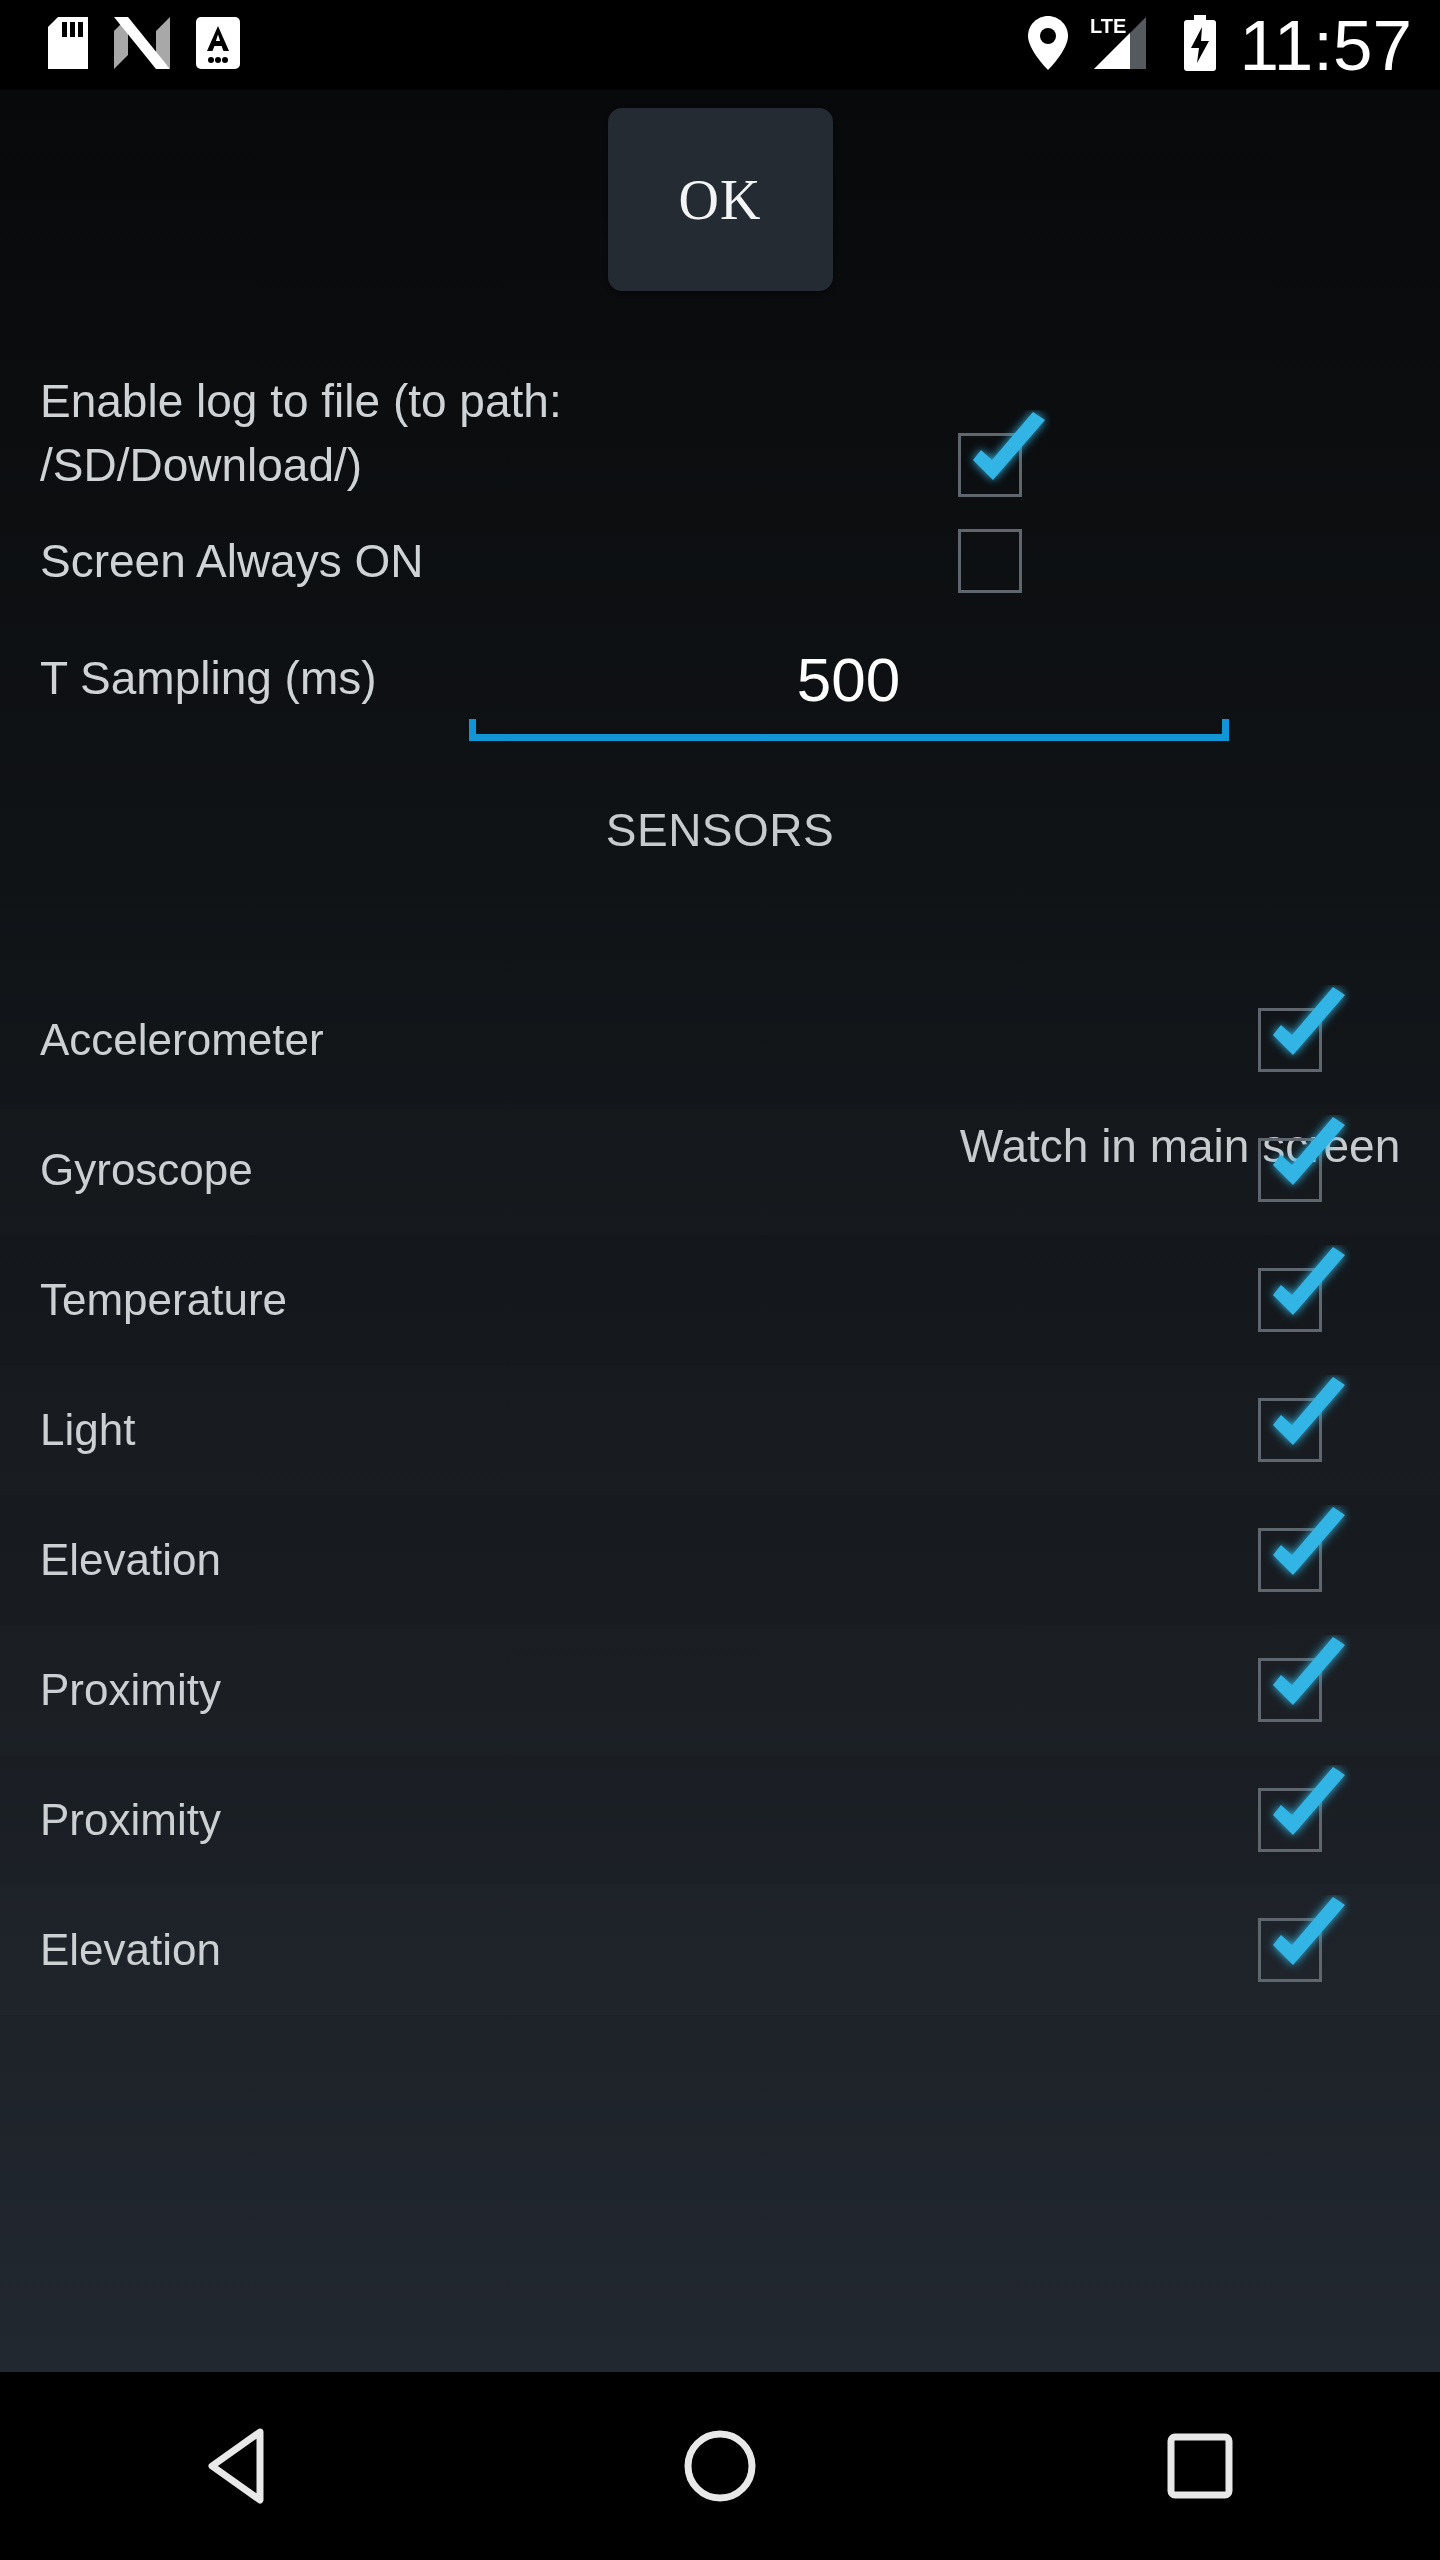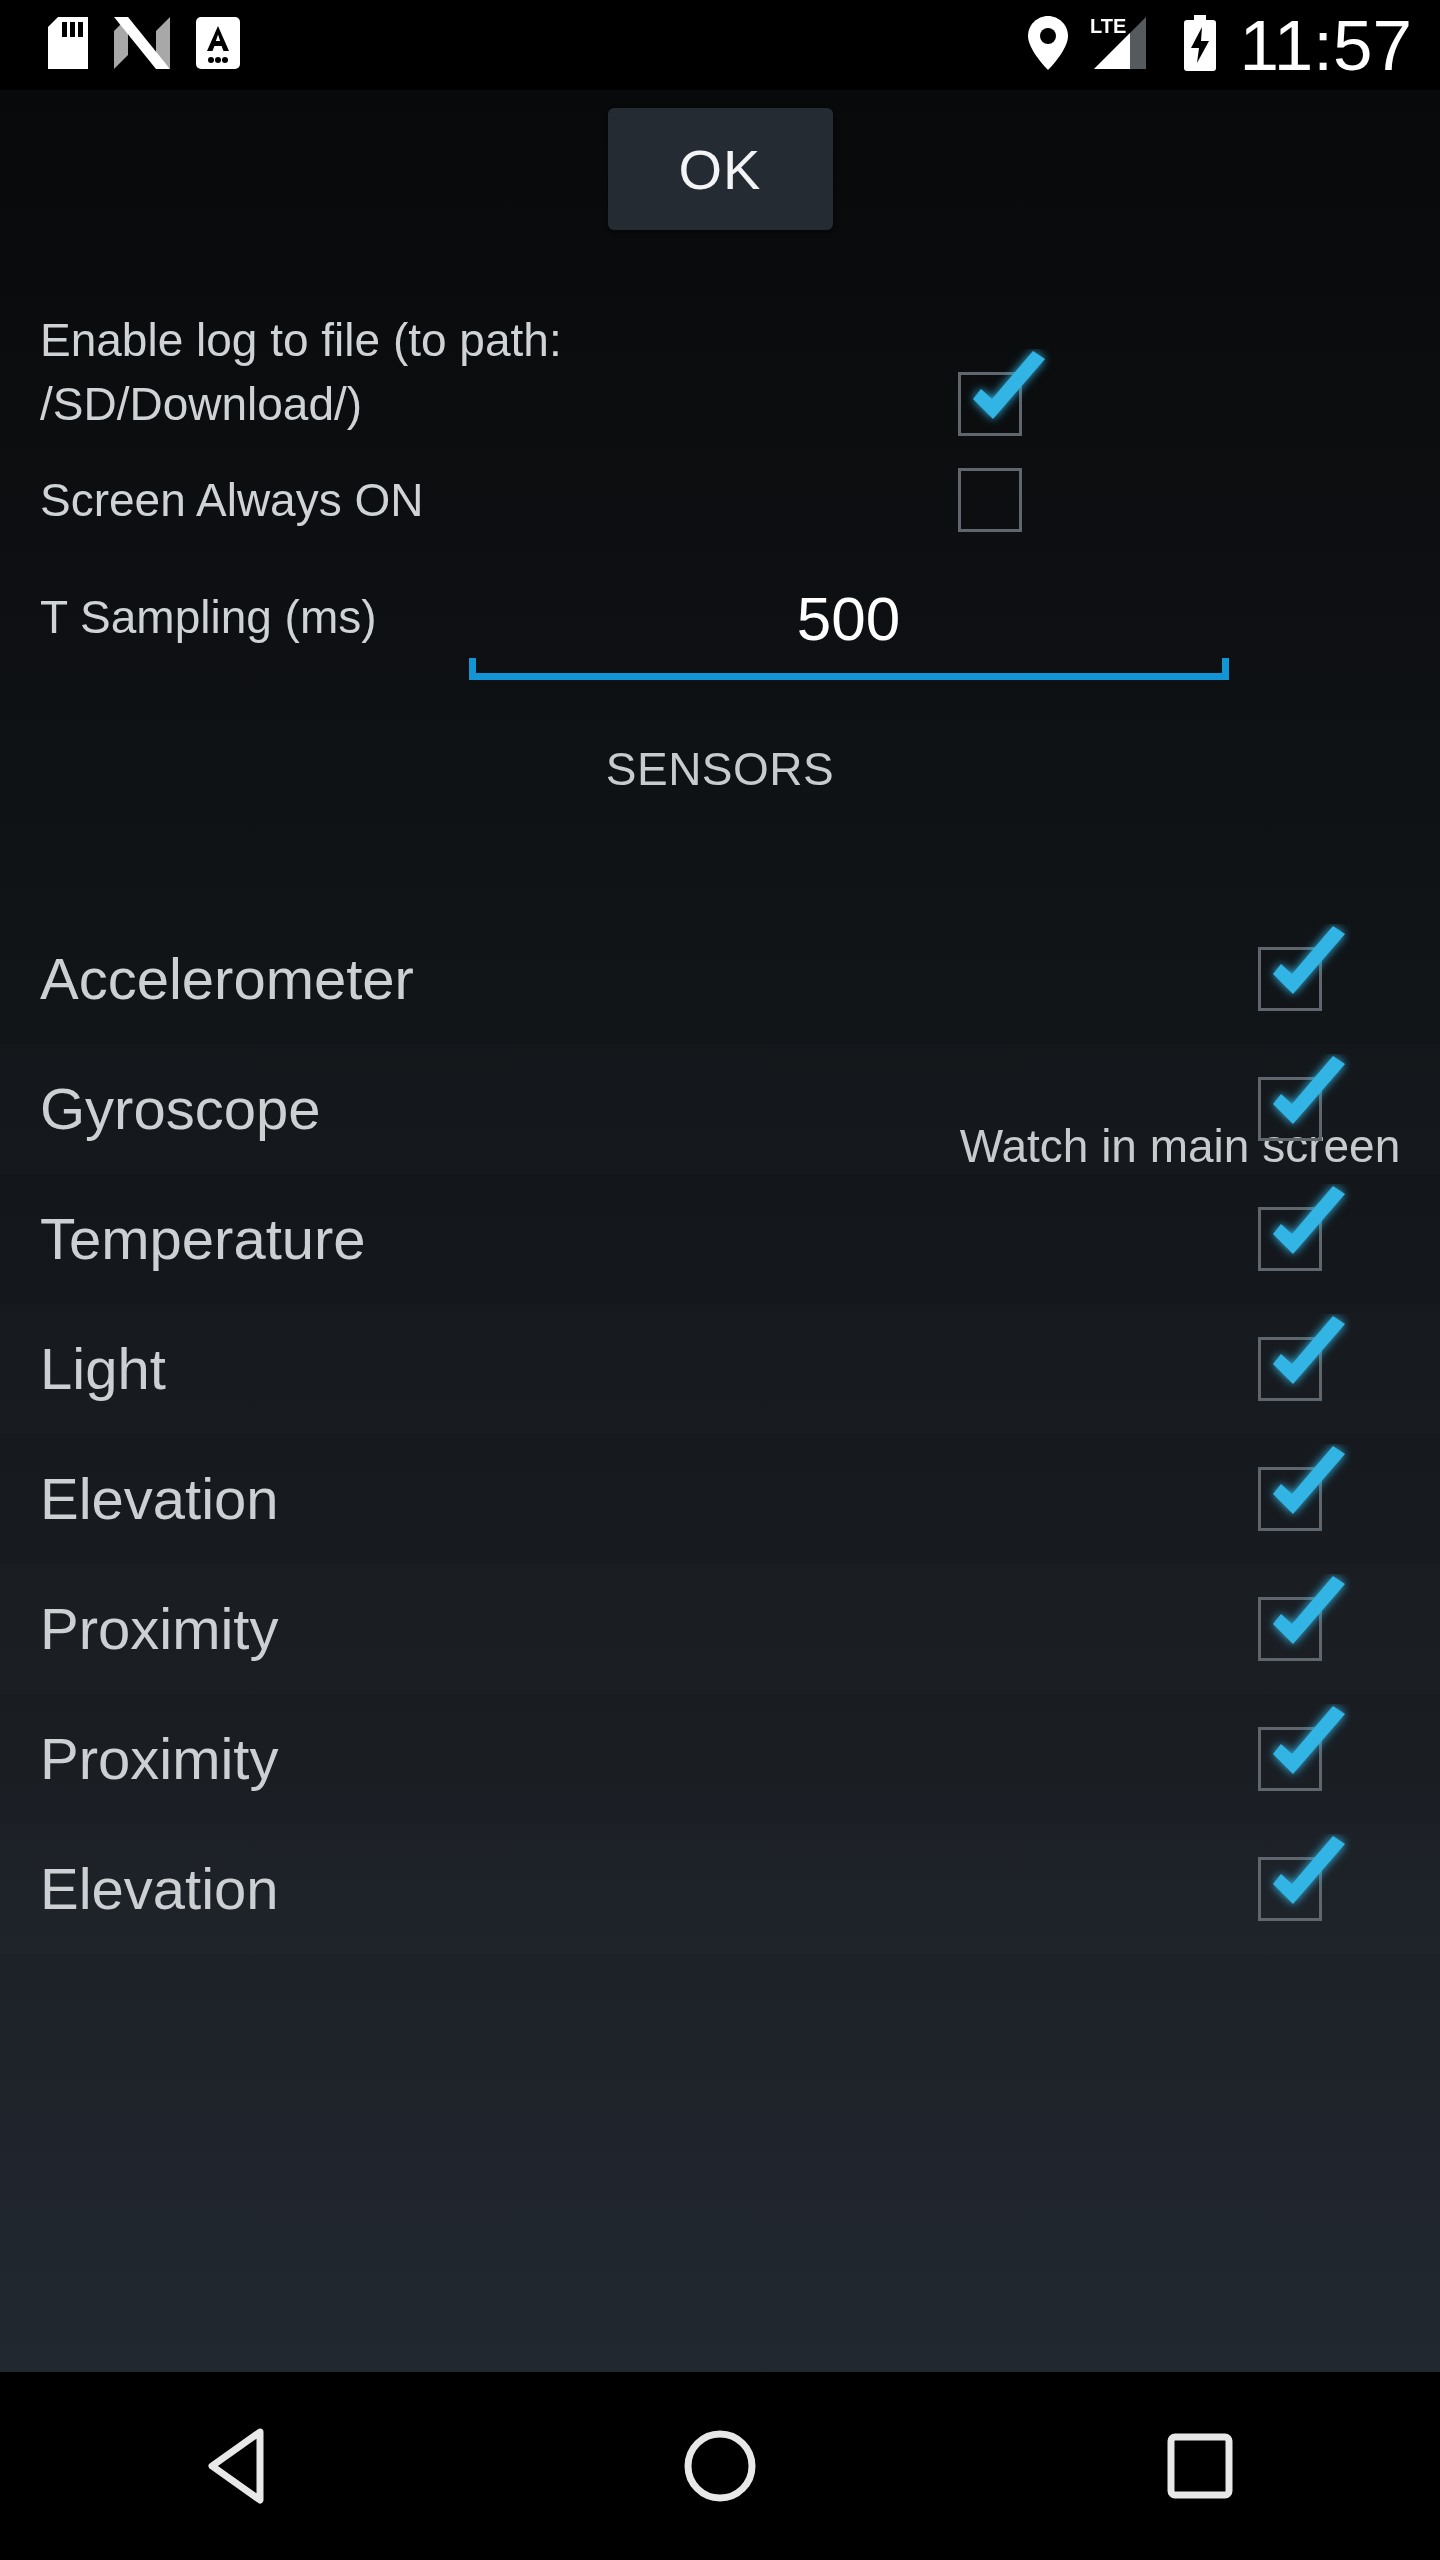--- a/index.html
+++ b/index.html
@@ -53,26 +53,26 @@
     overflow:hidden;
   }
 
   
   #ok-row {
     width:100%;
     padding-top:18px;
     display:flex; justify-content:center;
   }
   #ok-button {
-    width:225px; height:122px;
+    width:225px; height:183px;
     background:#252b33;
     border:none;
-    border-radius:6px;
+    border-radius:14px;
     color:#f2f4f6;
-    font-family:Liberation Sans, sans-serif;
+    font-family:Liberation Serif, serif;
     font-size:56px;
     letter-spacing:1px;
     box-shadow:0 2px 5px rgba(0,0,0,0.55);
     cursor:pointer;
   }
 
   
   #options { margin-top:78px; }
 
   .opt-row {
@@ -186,21 +186,21 @@
   .sensor-row {
     position:relative;
     display:flex; align-items:center;
     height:130px;
     padding-left:40px;
   }
   .sensor-row:nth-child(even) { background:rgba(255,255,255,0.012); }
   .sensor-label {
     flex:1 1 auto;
     color:#ccd0d3;
-    font-size:58px;
+    font-size:44px;
     line-height:1;
   }
   .sensor-box-cell {
     flex:0 0 300px;
     display:flex; justify-content:flex-start; align-items:center;
     padding-left:118px;
   }
 
   
   #nav-bar {

